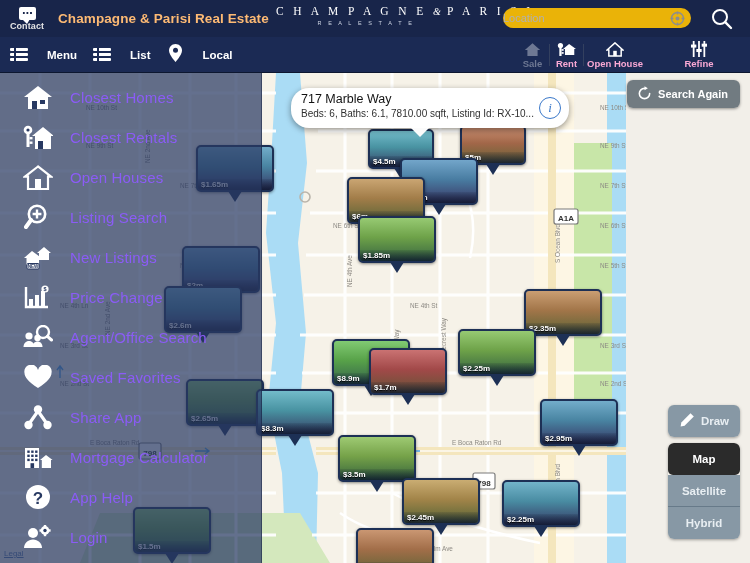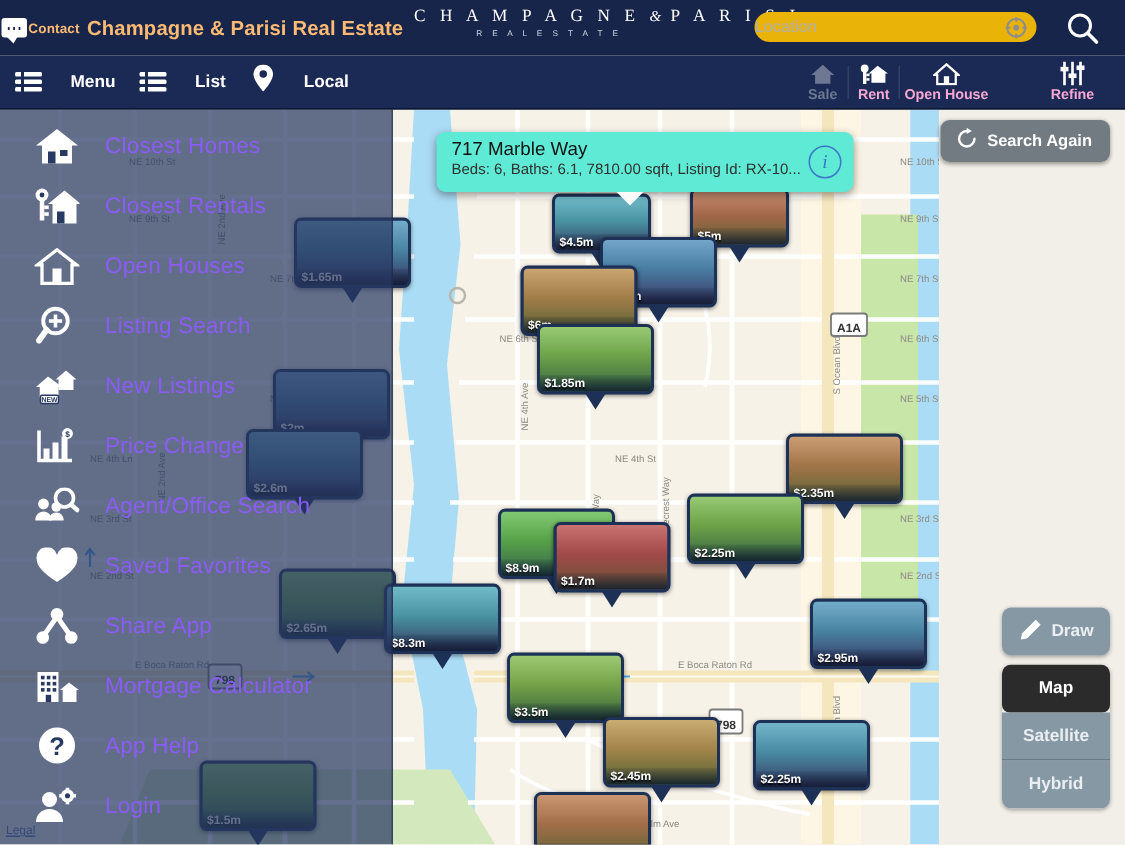--- a/index.html
+++ b/index.html
@@ -10,22 +10,22 @@
     -webkit-font-smoothing:antialiased;
   }
   #app { position:relative; width:750px; height:563px; overflow:hidden; }
 
   
   .topbar {
     position:absolute; left:0; top:0; width:750px; height:37px;
     background:#18254a; display:flex; align-items:center; z-index:40;
   }
   .contact-btn {
-    width:54px; height:37px; display:flex; flex-direction:row;
-    align-items:center; justify-content:center; color:#fdba74; gap:1px;
+    width:54px; height:37px; display:flex; flex-direction:column;
+    align-items:center; justify-content:center; color:#e5e5e5; gap:1px;
   }
   .contact-btn .lbl { font-size:9px; font-weight:bold; letter-spacing:.1px; }
   .bubble {
     width:17px; height:13px; background:#fff; border-radius:2px; position:relative;
     display:flex; align-items:center; justify-content:center;
   }
   .bubble:after{
     content:""; position:absolute; bottom:-4px; left:3px;
     border-left:5px solid transparent; border-right:3px solid transparent;
     border-top:5px solid #fff;
@@ -59,21 +59,21 @@
   .tb-item { display:flex; align-items:center; gap:19px; color:#fff; }
   .tb-item.menu { margin-left:10px; }
   .tb-item.list { margin-left:16px; }
   .tb-item.local { margin-left:18px; }
   .tb-item .t { font-size:11.5px; font-weight:bold; }
   .hamb { width:18px; height:13px; display:flex; flex-direction:column; justify-content:space-between; }
   .hamb span { display:block; height:3px; background:#fff; border-radius:1px; }
   .hamb span:nth-child(1){ width:18px; } .hamb span:nth-child(2){ width:18px; } .hamb span:nth-child(3){ width:18px; }
   .hamb.dotted span { background:linear-gradient(90deg,#fff 0 4px,transparent 4px 6px,#fff 6px 18px); }
 
-  .tb-right { position:absolute; right:0; top:0; height:36px; display:flex; align-items:stretch; }
+  .tb-right { position:absolute; right:16px; top:0; height:36px; display:flex; align-items:stretch; }
   .tb-seg {
     width:33px; display:flex; flex-direction:column; align-items:center; justify-content:center;
     color:#f9a8d4; gap:1px; position:relative;
   }
   .tb-seg.wide { width:62px; }
   .tb-seg.refine { width:70px; margin-left:18px; }
   .tb-seg .cap { font-size:9.5px; font-weight:bold; }
   .tb-seg.off { color:#6e7893; }
   .tb-seg.off svg path, .tb-seg.off svg rect { fill:#6e7893 !important; }
   .divider { width:1px; background:#33405f; margin:7px 0; }
@@ -101,21 +101,21 @@
     position:absolute; left:50%; margin-left:-7px; top:39px; width:0; height:0;
     border-left:7px solid transparent; border-right:7px solid transparent;
     border-top:11px solid #1d3055;
   }
   .pin.big { width:78px; } .pin.big .card { width:78px; height:47px; }
   .pin.big .tail { top:46px; }
 
   
   .callout {
     position:absolute; left:291px; top:88px; width:278px; height:40px;
-    background:#5eead4; border-radius:6px; z-index:12;
+    background:#ffffff; border-radius:18px; z-index:12;
     box-shadow:0 2px 6px rgba(0,0,0,.4); padding:4px 8px 0 10px;
   }
   .callout .addr { font-size:12.5px; color:#121212; }
   .callout .sub { font-size:10px; color:#303030; margin-top:2px; white-space:nowrap; }
   .callout .info {
     position:absolute; right:8px; top:9px; width:22px; height:22px; border-radius:50%;
     border:1.5px solid #3a78c9; color:#3a78c9; font-size:13px; font-style:italic;
     font-family:"Liberation Serif", serif; display:flex; align-items:center; justify-content:center;
   }
   .callout .cpoint {

